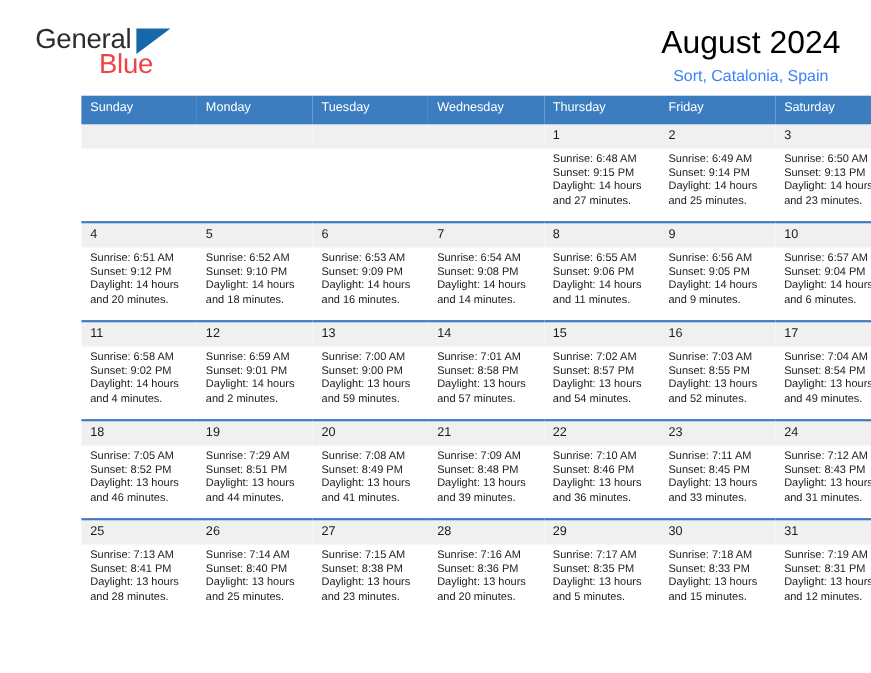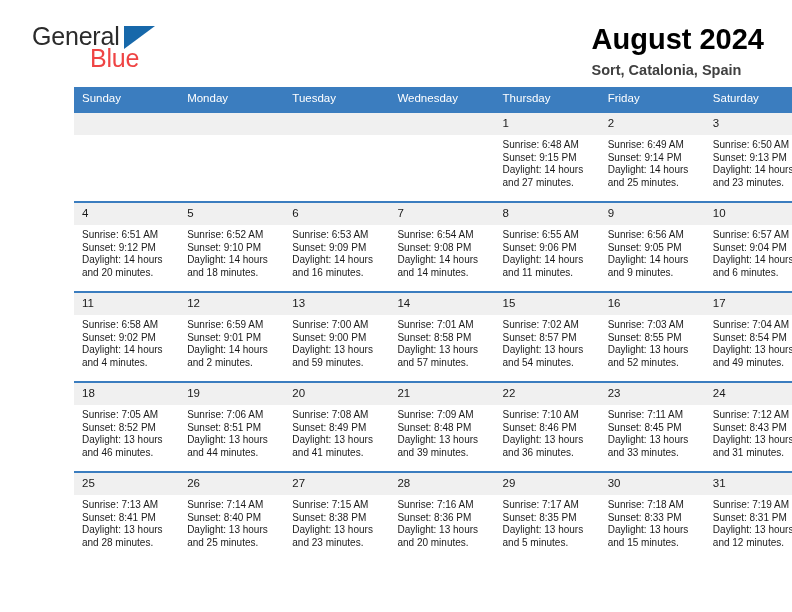--- a/index.html
+++ b/index.html
@@ -57,33 +57,32 @@
     position: absolute;
     left: 96px;
     top: 4px;
     width: 0;
     height: 0;
     border-left: 31px solid #1768aa;
     border-bottom: 23px solid transparent;
   }
 
   .title-wrap {
-    text-align: left;
+    text-align: center;
     padding-top: 0;
-    font-weight: bold;
   }
   .cal-title {
     font-size: 29px;
     color: #000000;
     line-height: 34px;
     white-space: nowrap;
   }
   .cal-sub {
     font-size: 14.5px;
-    color: #404040;
+    color: #3b82f6;
     line-height: 20px;
     margin-top: 4px;
     white-space: nowrap;
   }
 
   
   .cal {
     width: 736px;
     border-collapse: collapse;
     table-layout: fixed;
@@ -342,21 +341,21 @@
             <div class="detail">
               <div>Sunrise: 7:05 AM</div>
               <div>Sunset: 8:52 PM</div>
               <div>Daylight: 13 hours</div>
               <div>and 46 minutes.</div>
             </div>
           </td>
           <td class="daycell">
             <div class="numstrip">19</div>
             <div class="detail">
-              <div>Sunrise: 7:06 AM</div>
+              <div>Sunrise: 7:29 AM</div>
               <div>Sunset: 8:51 PM</div>
               <div>Daylight: 13 hours</div>
               <div>and 44 minutes.</div>
             </div>
           </td>
           <td class="daycell">
             <div class="numstrip">20</div>
             <div class="detail">
               <div>Sunrise: 7:08 AM</div>
               <div>Sunset: 8:49 PM</div>

